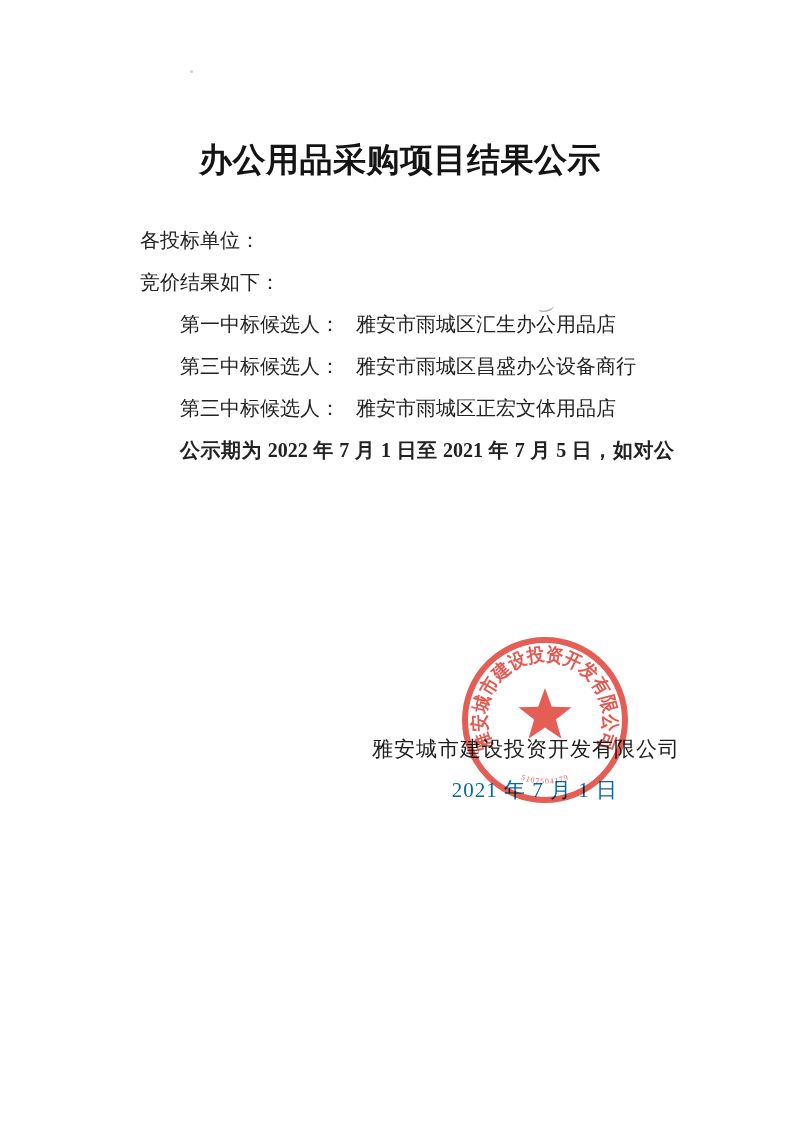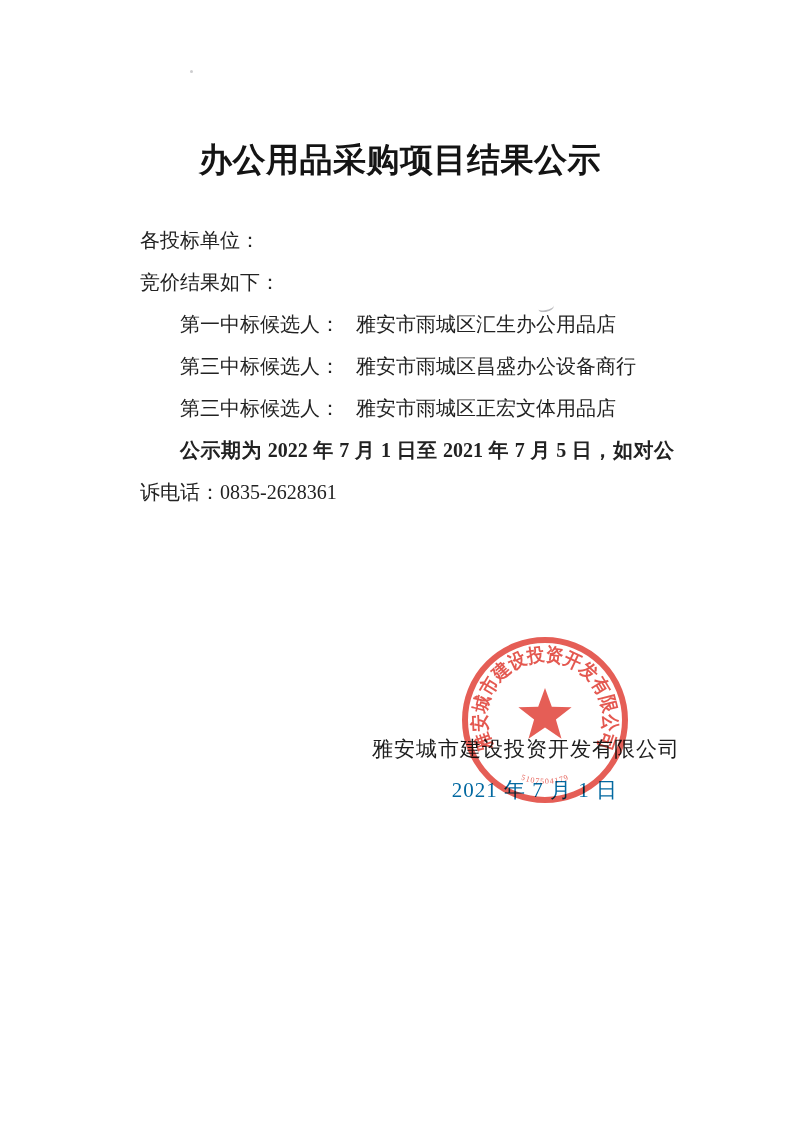--- a/index.html
+++ b/index.html
@@ -78,21 +78,20 @@
 
   <div class="doc-body">
     <div class="line">各投标单位：</div>
     <div class="line">竞价结果如下：</div>
 
     <div class="line indent"><span>第一中标候选人：</span><span class="cand-name">雅安市雨城区汇生办公用品店</span></div>
     <div class="line indent"><span>第三中标候选人：</span><span class="cand-name">雅安市雨城区昌盛办公设备商行</span></div>
     <div class="line indent"><span>第三中标候选人：</span><span class="cand-name">雅安市雨城区正宏文体用品店</span></div>
 
     <div class="line indent just">公示期为 2022 年 7 月 1 日至 2021 年 7 月 5 日，如对公</div>
-    <div class="line">诉电话：0835-2628361</div>
   </div>
 
   <div class="signature-company">雅安城市建设投资开发有限公司</div>
   <div class="signature-date">2021 年 7 月 1 日</div>
 
   <svg class="seal" viewBox="0 0 172 172" xmlns="http://www.w3.org/2000/svg">
     <defs>
       <path id="sealArc" d="M 30.6 106.2 A 59 59 0 1 1 141.4 106.2" fill="none"></path>
       <path id="sealSerialArc" d="M 59 144 A 64 64 0 0 0 113 144" fill="none"></path>
     </defs>

